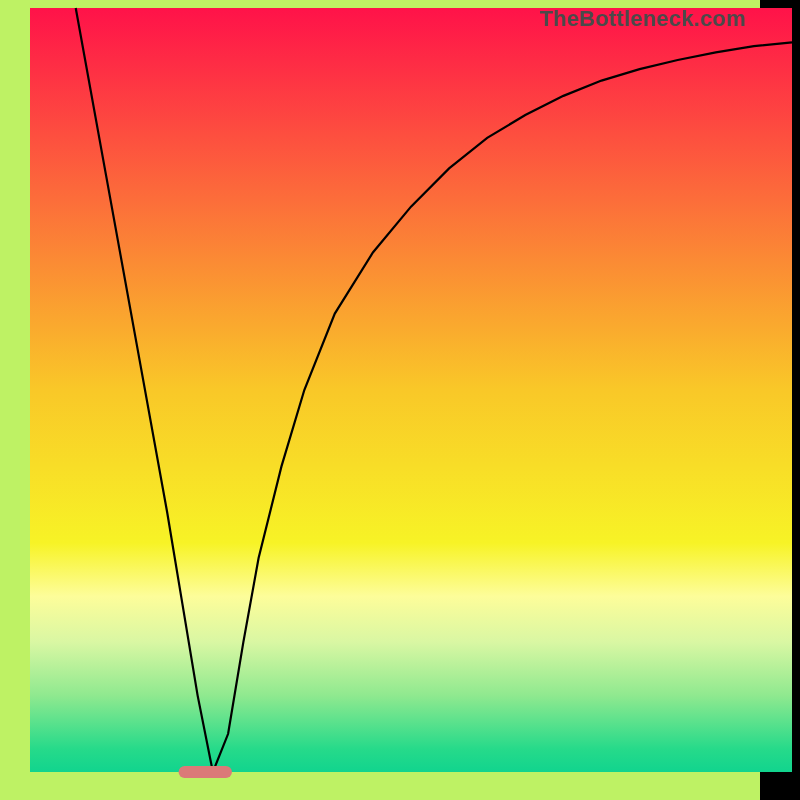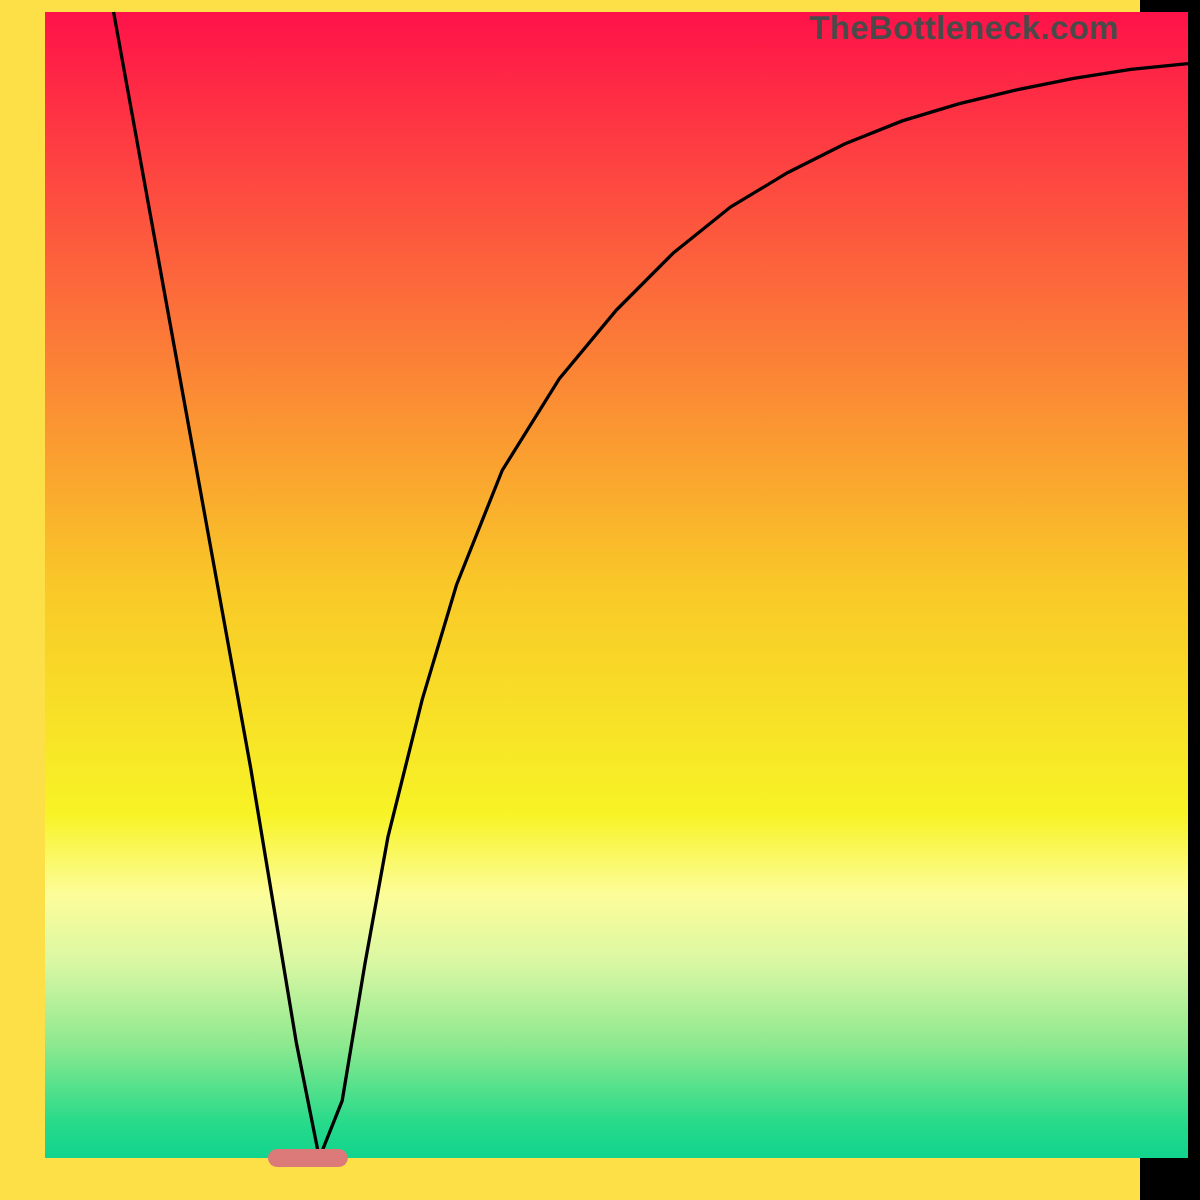--- a/index.html
+++ b/index.html
@@ -7,21 +7,21 @@
     padding: 0;
     width: 800px;
     height: 800px;
     overflow: hidden;
     background: #000;
   }
   .chart-wrap {
     position: relative;
     width: 760px;
     height: 800px;
-    background: #fde047;
+    background: #bef264;
   }
   svg.chart {
     position: absolute;
     top: 0; left: 0;
     width: 800px;
     height: 800px;
     display: block;
   }
   .watermark {
     position: absolute;

